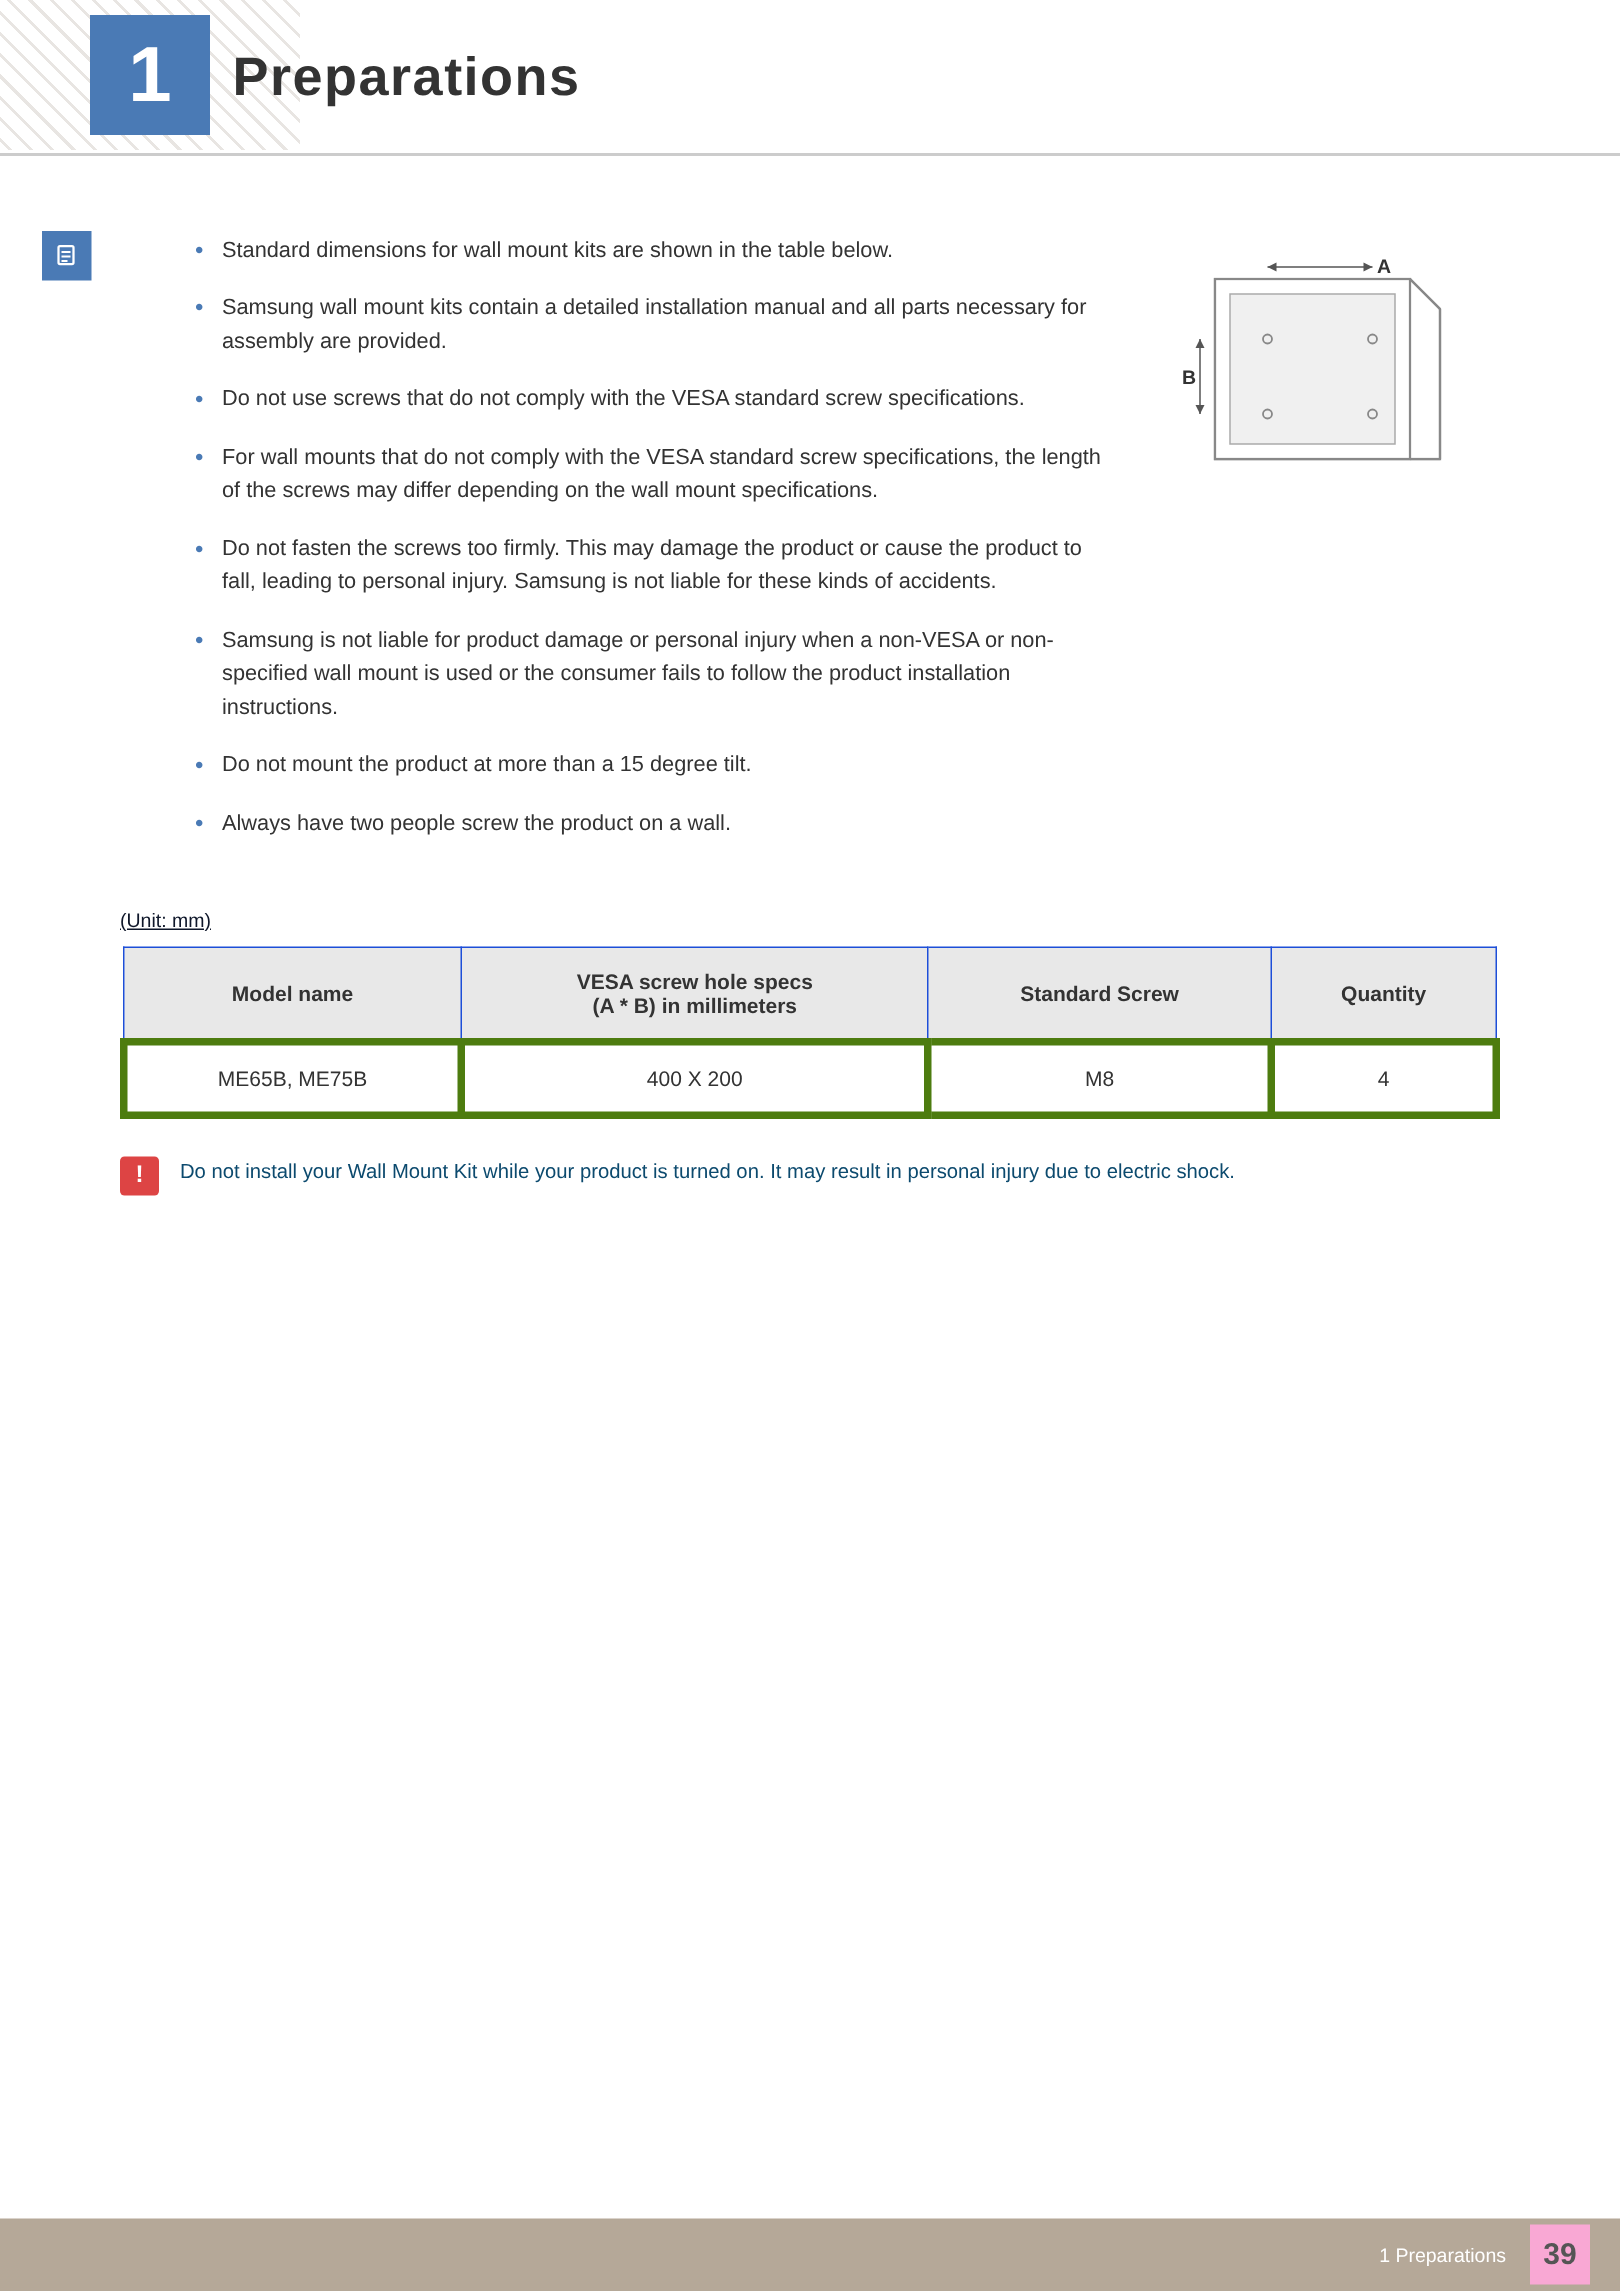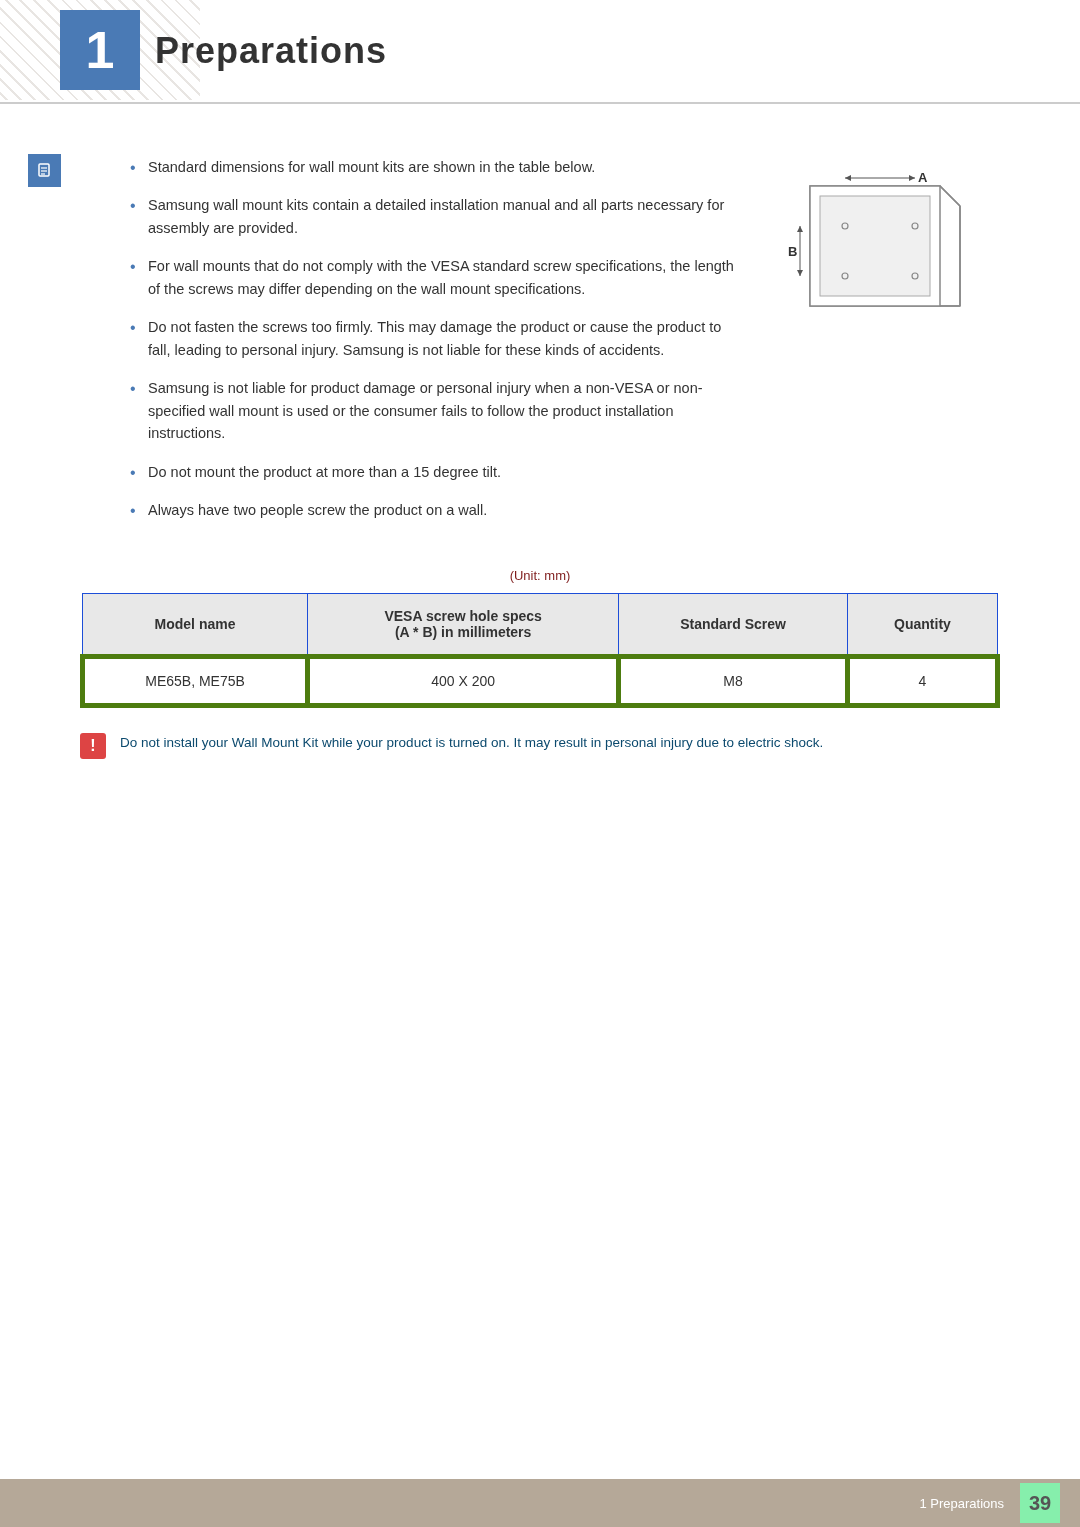--- a/index.html
+++ b/index.html
@@ -148,25 +148,26 @@
       margin-left: 10px;
     }
 
     .monitor-diagram svg {
       width: 200px;
       height: 160px;
     }
 
     
     .unit-note {
-      text-align: center;
+      text-align: left;
       font-size: 13px;
-      color: #7f1d1d;
+      color: #0f172a;
       margin-top: 30px;
       margin-bottom: 10px;
+      text-decoration: underline;
     }
 
     
     .specs-table {
       width: 100%;
       border-collapse: collapse;
       margin-top: 5px;
       font-size: 14px;
     }
 
@@ -243,21 +244,21 @@
       padding-right: 20px;
       gap: 10px;
     }
 
     .footer-text {
       color: white;
       font-size: 13px;
     }
 
     .footer-page-num {
-      background: #86efac;
+      background: #f9a8d4;
       color: #555;
       font-size: 20px;
       font-weight: bold;
       width: 40px;
       height: 40px;
       display: flex;
       align-items: center;
       justify-content: center;
       margin-left: 6px;
     }
@@ -307,20 +308,21 @@
               <line x1="6" y1="7" x2="12" y2="7" stroke="white" stroke-width="1.2"></line>
               <line x1="6" y1="10" x2="12" y2="10" stroke="white" stroke-width="1.2"></line>
               <line x1="6" y1="13" x2="10" y2="13" stroke="white" stroke-width="1.2"></line>
             </svg>
           </div>
         </div>
 
         <ul class="bullet-list">
           <li>Standard dimensions for wall mount kits are shown in the table below.</li>
           <li>Samsung wall mount kits contain a detailed installation manual and all parts necessary for assembly are provided.</li>
+          <li>Do not use screws that do not comply with the VESA standard screw specifications.</li>
           <li>For wall mounts that do not comply with the VESA standard screw specifications, the length of the screws may differ depending on the wall mount specifications.</li>
           <li>Do not fasten the screws too firmly. This may damage the product or cause the product to fall, leading to personal injury. Samsung is not liable for these kinds of accidents.</li>
           <li>Samsung is not liable for product damage or personal injury when a non-VESA or non-specified wall mount is used or the consumer fails to follow the product installation instructions.</li>
           <li>Do not mount the product at more than a 15 degree tilt.</li>
           <li>Always have two people screw the product on a wall.</li>
         </ul>
       </div>
 
       <div class="diagram-area">
         <div class="monitor-diagram">

